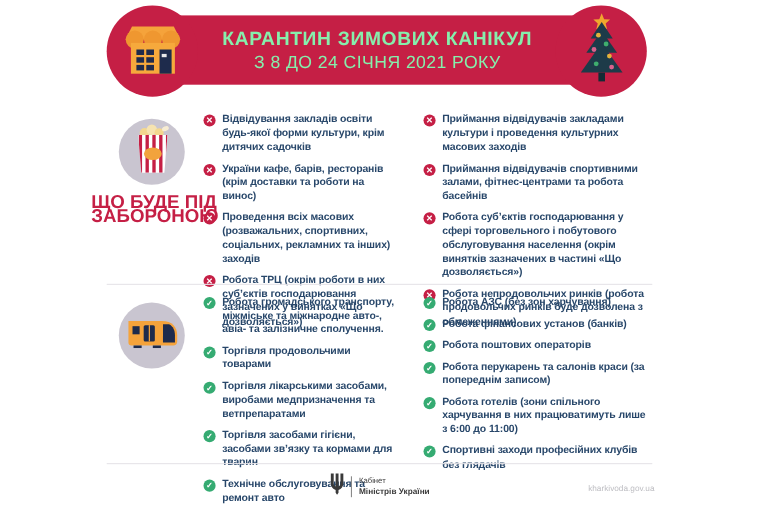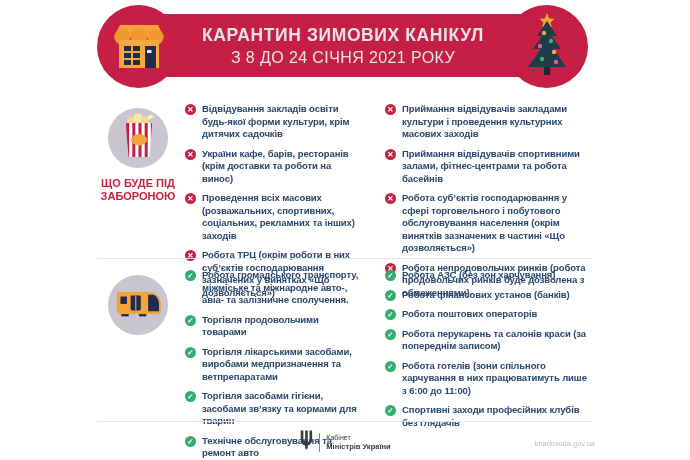--- a/index.html
+++ b/index.html
@@ -6,35 +6,35 @@
     --crimson:#c51f45; --green:#35ab72; --text-navy:#28476a;
     --circle-gray:#c9c5d0; --divider-gray:#e6e4e8; --orange:#f5a33b;
     --dark-navy:#1e2b4c; --tree-teal:#1d3b49; --footer-text:#3a3a3a; --url-gray:#bdbdc2;
   }
   html,body{margin:0;padding:0;background:#fff;}
   body{font-family:"Liberation Sans",sans-serif;}
   #canvas{position:relative;width:690px;height:460px;background:#fff;overflow:hidden;}
 
   
   .banner{position:absolute;left:138px;top:14px;width:410px;height:63px;background:var(--crimson);
-          color:#e5e5e5;text-align:center;padding-top:11px;box-sizing:border-box;}
+          color:#86efac;text-align:center;padding-top:11px;box-sizing:border-box;}
   .banner-title{font-size:17.5px;font-weight:bold;letter-spacing:.6px;}
   .banner-sub{font-size:16px;margin-top:3px;letter-spacing:.4px;}
   .hcircle{position:absolute;top:5px;width:83px;height:83px;border-radius:50%;background:var(--crimson);
            display:flex;align-items:center;justify-content:center;}
   #circle-shop{left:97px;} #circle-tree{left:505px;}
 
   
   .section{position:absolute;left:97px;width:496px;display:flex;align-items:flex-start;}
   #sec-prohibited{top:100px;} #sec-allowed{top:266px;}
   .side{width:82px;flex:none;text-align:center;}
   .gcircle{width:60px;height:60px;border-radius:50%;background:var(--circle-gray);margin:8px auto 0;
            display:flex;align-items:center;justify-content:center;}
   #sec-allowed .gcircle{margin-top:9px;}
-  .side-label{margin-top:9px;font-weight:bold;font-size:11px;line-height:13px;white-space:nowrap;
+  .side-label{margin-top:9px;font-weight:bold;font-size:17px;line-height:13px;white-space:nowrap;
               margin-left:-14px;margin-right:-14px;}
   .side-label.red{color:var(--crimson);} .side-label.green{color:var(--green);}
 
   .col{flex:none;margin-top:3px;}
   .col1{width:176px;margin-left:6px;}
   .col2{width:208px;margin-left:24px;}
   .item{display:flex;margin-bottom:7px;}
   .bullet{flex:none;width:11px;height:11px;border-radius:50%;color:#fff;font-size:7.5px;line-height:11px;
           text-align:center;margin-right:6px;margin-top:1px;font-weight:bold;}
   .bullet.x{background:var(--crimson);} .bullet.check{background:var(--green);}

